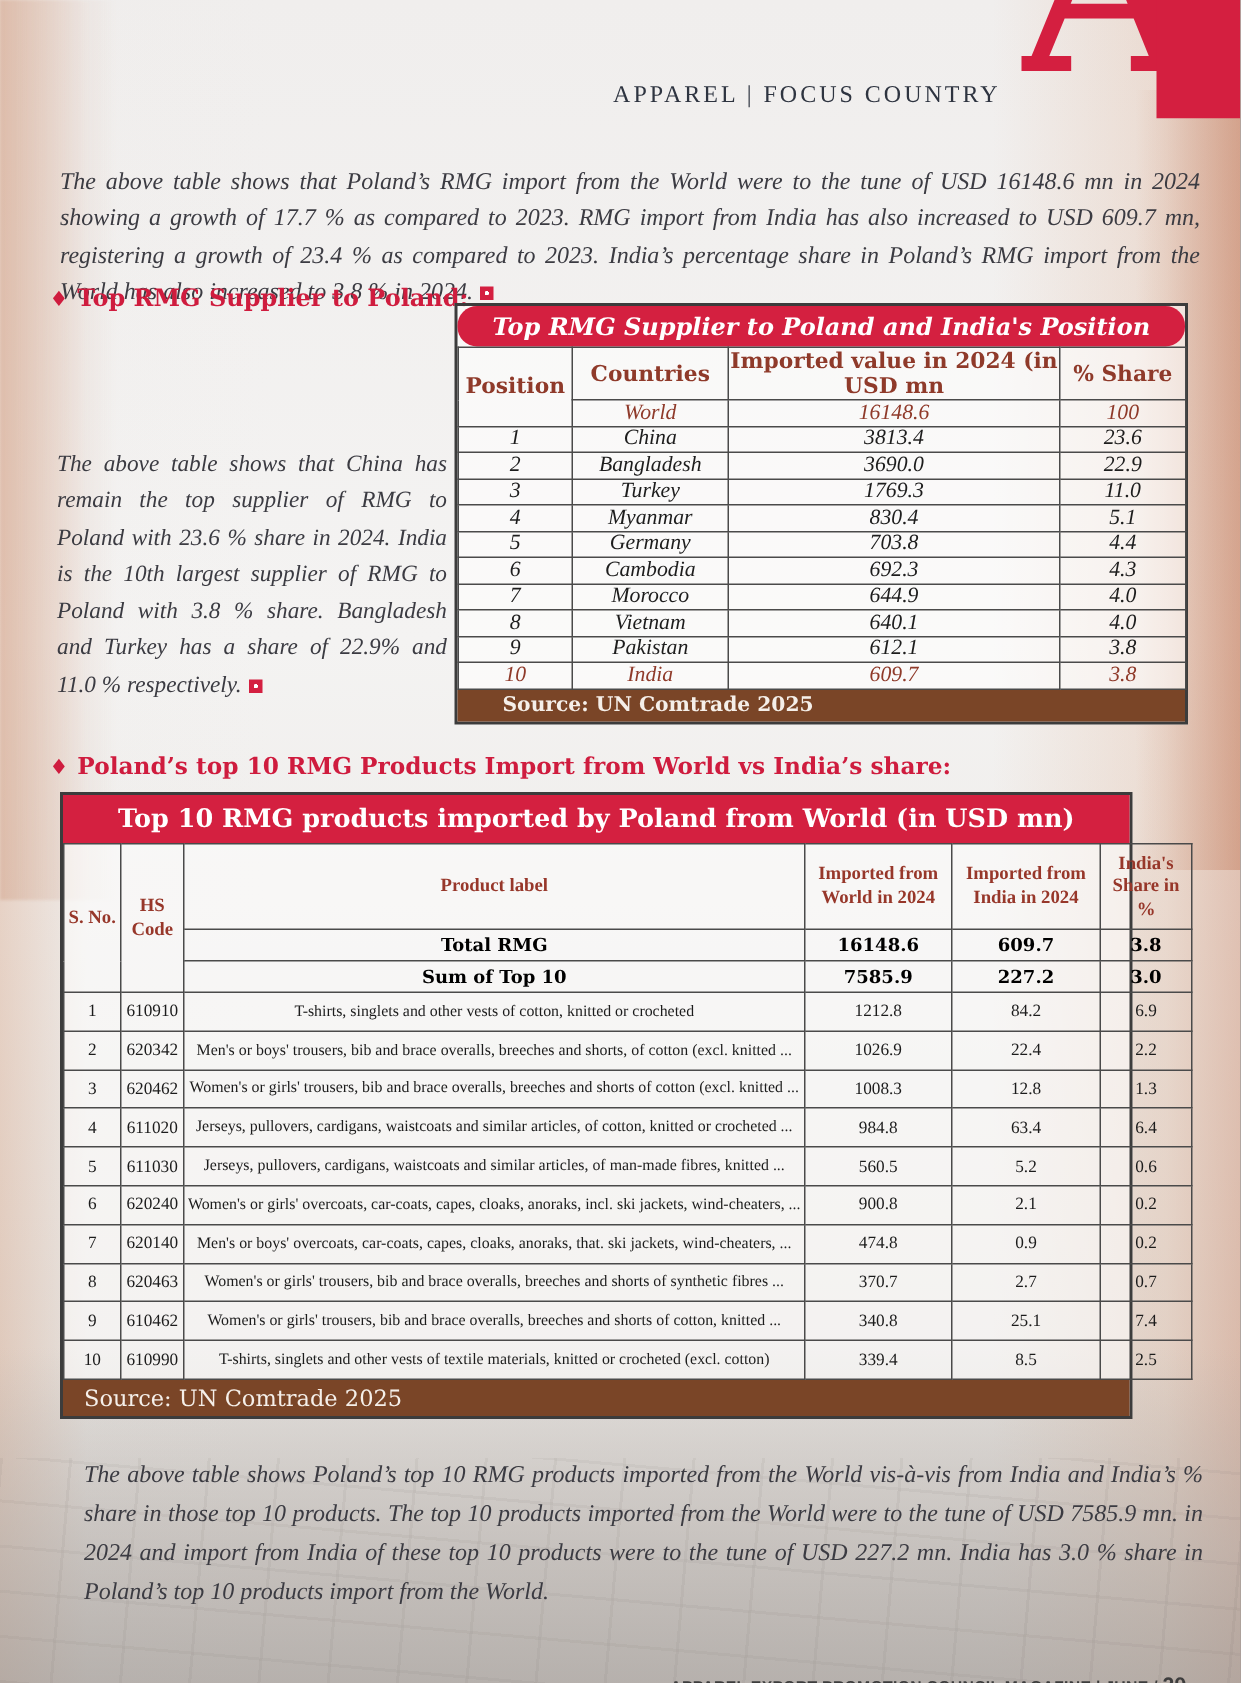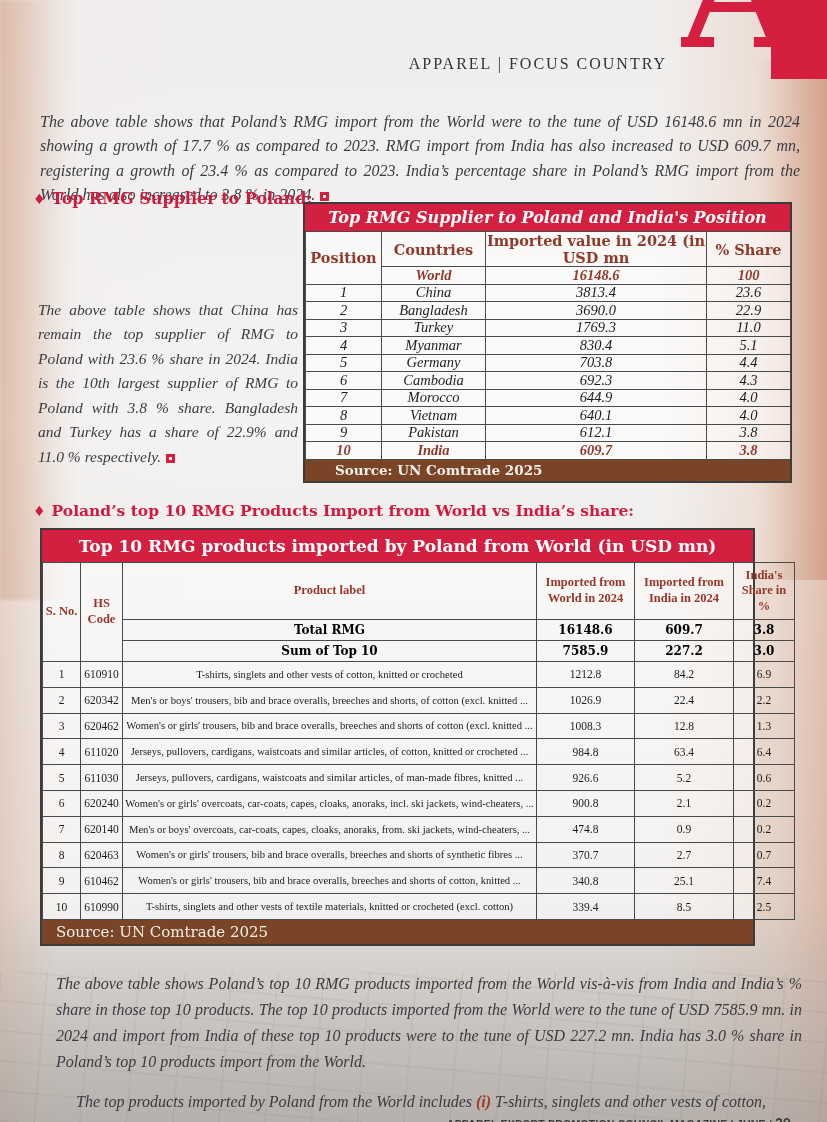--- a/index.html
+++ b/index.html
@@ -49,24 +49,24 @@
   
   .tbl-wrap { position:absolute; border:2px solid #3c3c3c; background:rgba(255,255,255,0.55); }
   .tbl-title { color:#fff; text-align:center; font-family:"DejaVu Serif", serif; font-weight:bold; }
   table { border-collapse:collapse; width:100%; table-layout:fixed; }
   td, th { border:1px solid #4a4a4a; text-align:center; overflow:hidden; }
   .src-bar { background:#7a4527; color:#f5efe9; font-family:"DejaVu Serif", serif;
     font-weight:bold; display:flex; align-items:center; }
 
   
   .t1 { left:303px; top:202px; width:489px; }
-  .t1 .tbl-title { background:#d42040; height:27px; line-height:27px; font-size:16px; font-style:italic; }
+  .t1 .tbl-title { background:#d42040; height:27px; line-height:27px; font-size:16px; font-style:italic;border-radius:13px; }
   .t1 th { color:#8f3a2a; font-family:"DejaVu Serif", serif; font-size:14.5px; height:33px; }
   .t1 td { font-style:italic; font-size:14.5px; color:#1d1d1d; height:17.5px; line-height:1.05; }
-  .t1 tr.hl td { color:#8f3a2a; font-weight:bold;text-align:center; }
+  .t1 tr.hl td { color:#8f3a2a; font-weight:normal;text-align:center; }
   .t1 .src-bar { height:21px; font-size:13.5px; padding-left:30px; }
   .t1 col.c1{width:76px;} .t1 col.c2{width:104px;} .t1 col.c3{width:221px;} .t1 col.c4{width:84px;}
 
   
   .t2 { left:40px; top:528px; width:715px; }
   .t2 .tbl-title { background:#d42040; height:32px; line-height:32px; font-size:17px; }
   .t2 th { color:#97372a; font-family:Liberation Serif, serif; font-size:12.5px; line-height:1.25; }
   .t2 thead tr:first-child th { height:57px; }
   .t2 .sumrow td { font-weight:bold; font-size:12px; height:21px; font-family:"DejaVu Serif", serif; }
   .t2 tbody td { font-size:11.5px; color:#1c1c1c; height:25.8px; }
@@ -261,36 +261,36 @@
             <td>611020</td>
             <td class="lbl">Jerseys, pullovers, cardigans, waistcoats and similar articles, of cotton, knitted or crocheted ...</td>
             <td>984.8</td>
             <td>63.4</td>
             <td>6.4</td>
           </tr>
           <tr>
             <td>5</td>
             <td>611030</td>
             <td class="lbl">Jerseys, pullovers, cardigans, waistcoats and similar articles, of man-made fibres, knitted ...</td>
-            <td>926.6</td>
+            <td>560.5</td>
             <td>5.2</td>
             <td>0.6</td>
           </tr>
           <tr>
             <td>6</td>
             <td>620240</td>
             <td class="lbl">Women's or girls' overcoats, car-coats, capes, cloaks, anoraks, incl. ski jackets, wind-cheaters, ...</td>
             <td>900.8</td>
             <td>2.1</td>
             <td>0.2</td>
           </tr>
           <tr>
             <td>7</td>
             <td>620140</td>
-            <td class="lbl">Men's or boys' overcoats, car-coats, capes, cloaks, anoraks, from. ski jackets, wind-cheaters, ...</td>
+            <td class="lbl">Men's or boys' overcoats, car-coats, capes, cloaks, anoraks, that. ski jackets, wind-cheaters, ...</td>
             <td>474.8</td>
             <td>0.9</td>
             <td>0.2</td>
           </tr>
           <tr>
             <td>8</td>
             <td>620463</td>
             <td class="lbl">Women's or girls' trousers, bib and brace overalls, breeches and shorts of synthetic fibres ...</td>
             <td>370.7</td>
             <td>2.7</td>
@@ -312,19 +312,18 @@
             <td>8.5</td>
             <td>2.5</td>
           </tr>
         </tbody>
     </table>
     <div class="src-bar">Source: UN Comtrade 2025</div>
   </div>
 
   <div class="closing">
     <p class="para">The above table shows Poland’s top 10 RMG products imported from the World vis-à-vis from India and India’s % share in those top 10 products. The top 10 products imported from the World were to the tune of USD 7585.9 mn. in 2024 and import from India of these top 10 products were to the tune of USD 227.2 mn. India has 3.0 % share in Poland’s top 10 products import from the World.</p>
-    <p class="para indent"><span>The top products imported by Poland from the World includes </span><span class="marker">(i)</span><span> T-shirts, singlets and other vests of cotton,</span></p>
   </div>
 
   <div class="footer">
     <span>APPAREL EXPORT PROMOTION COUNCIL MAGAZINE | JUNE / </span><span class="pageno">29</span>
   </div>
 </div>
 
 </body></html>

